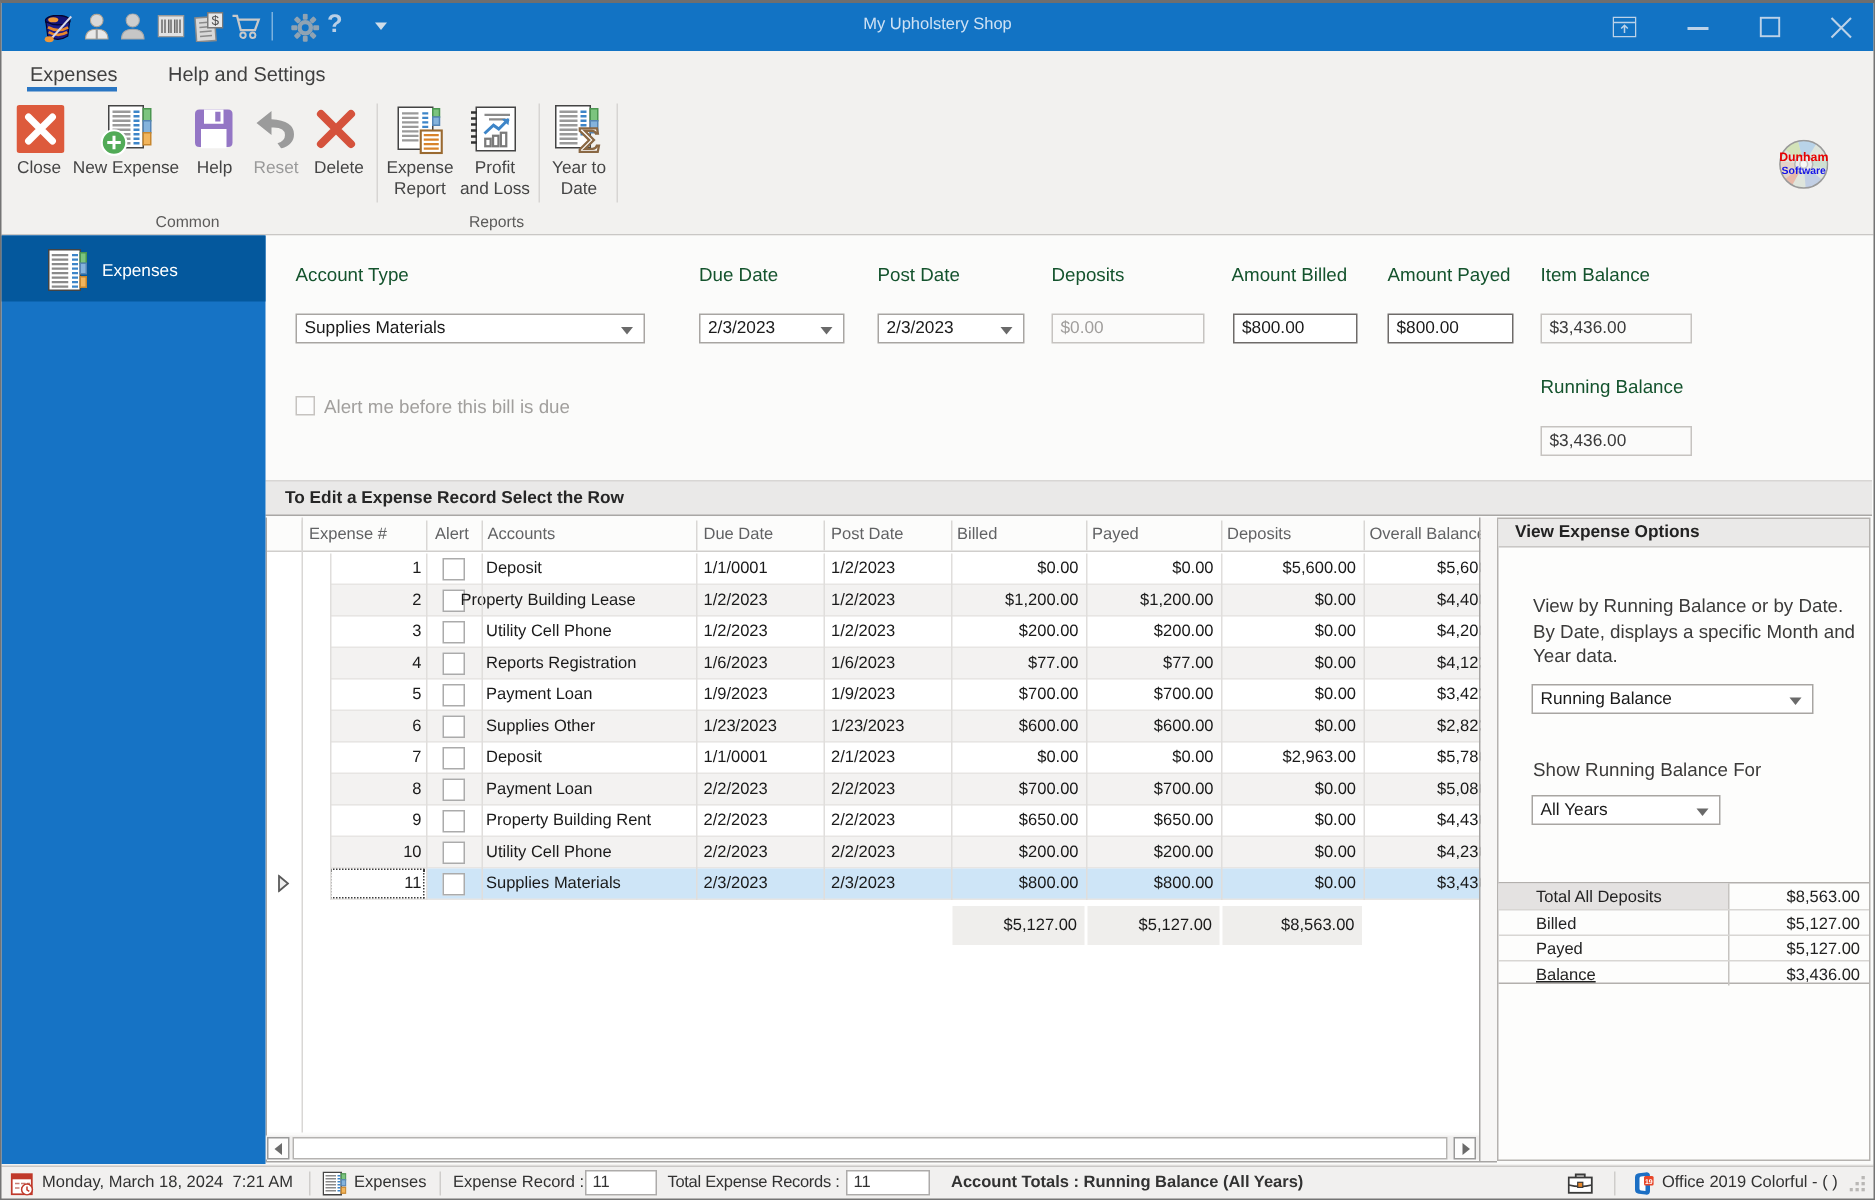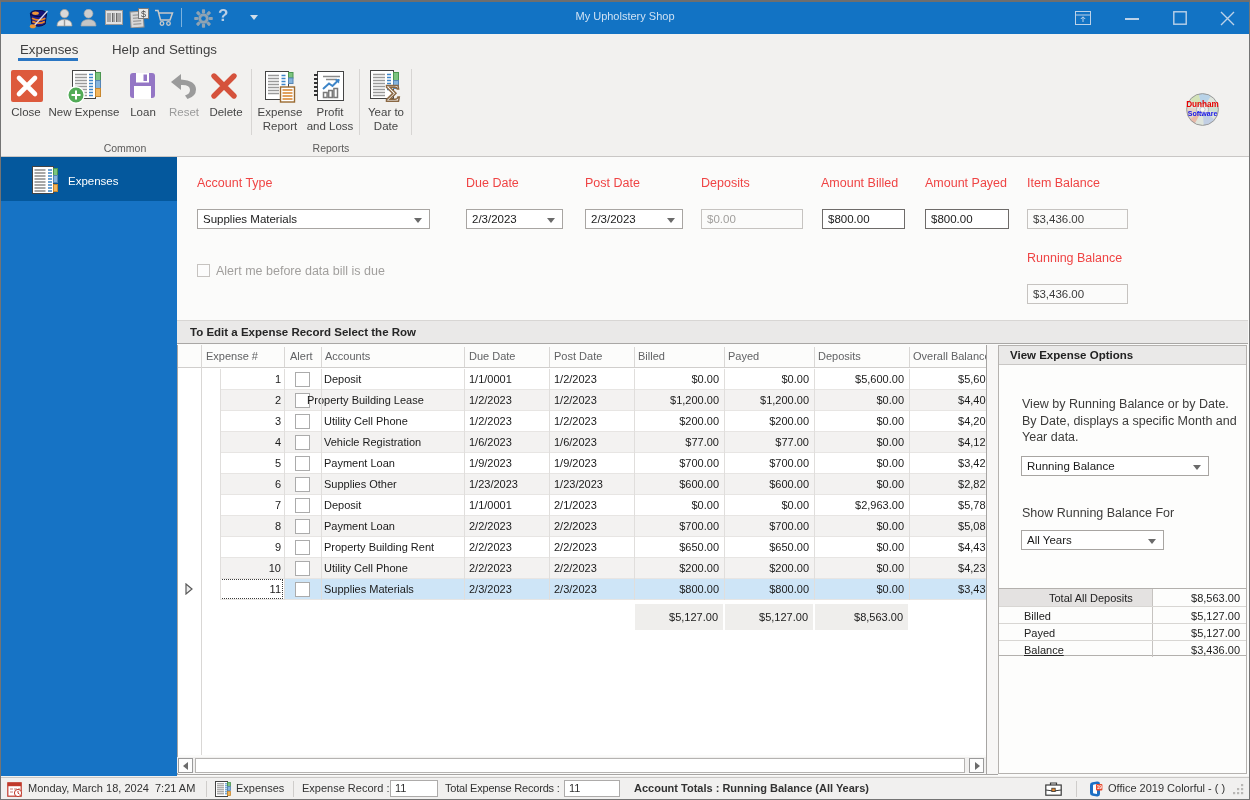--- a/index.html
+++ b/index.html
@@ -18,21 +18,21 @@
   .ribbon { left:1px; top:66px; width:1248px; height:91px; background:#f2f1ef; border-bottom:1px solid #c9c7c5; }
   .rbtn-label { font-size:11.5px; color:#454545; text-align:center; line-height:13.5px; top:40px; }
   .rsep { width:1px; top:3px; height:66px; background:#d7d5d3; }
   .rgroup { font-size:10.5px; color:#5c5b5a; text-align:center; top:76px; }
   
   .nav { left:1px; top:157px; width:176px; height:619px; background:#1673c5; z-index:5; }
   .nav-sel { left:0; top:0; width:176px; height:44px; background:#04589d; }
   .nav-text { left:67px; top:18px; color:#fff; font-size:11.5px; }
   
   .content { left:176px; top:157px; width:1073px; height:619px; background:#fbfbfa; }
-  .flabel { font-size:12.5px; color:#ef4444; top:19px; }
+  .flabel { font-size:12.5px; color:#14532d; top:19px; }
   .combo, .tbox { position:absolute; top:52px; height:20px; background:#fff; border:1px solid #a8a5a2; font-size:11.5px; color:#1a1a1a; line-height:18px; padding-left:5px; }
   .combo .arr { position:absolute; right:7px; top:8px; width:0; height:0; border-left:4px solid transparent; border-right:4px solid transparent; border-top:5px solid #6a6a6a; }
   .tbox.dis { background:#fbfbfa; border-color:#c6c3c0; color:#a09e9c; }
   .tbox.en { border-color:#6e6b69; }
   
   .gbar { background:#eae9e8; border-top:1px solid #d8d6d4; border-bottom:1px solid #a9a7a5; font-size:11.5px; font-weight:bold; color:#262626; }
   
   .gridwrap { left:1px; top:188px; width:810px; height:410px; background:#fff; }
   .ghead { font-size:11px; color:#616264; }
   .cell { position:absolute; font-size:11px; color:#1a1a1a; line-height:21px; white-space:nowrap; overflow:hidden; }
@@ -151,21 +151,21 @@
     <path d="M9 20.5v9M4.5 25h9" stroke="#fff" stroke-width="2"></path>
   </svg>
   <div class="abs rbtn-label" style="left:42px;width:82px;white-space:nowrap;">New Expense</div>
 
   <svg class="abs" style="left:128px;top:6px;" width="27" height="27" viewBox="0 0 27 27">
     <path d="M1 4 Q1 1 4 1 L23 1 Q26 1 26 4 L26 23 Q26 26 23 26 L4 26 Q1 26 1 23 Z" fill="#9476c5"></path>
     <rect x="7" y="1" width="13" height="9.5" fill="#fff"></rect>
     <rect x="14.5" y="2.5" width="3.5" height="6.5" fill="#9476c5"></rect>
     <rect x="5" y="14" width="17" height="13" fill="#fff"></rect>
   </svg>
-  <div class="abs rbtn-label" style="left:117px;width:50px;">Loan</div>
+  <div class="abs rbtn-label" style="left:117px;width:50px;">Help</div>
 
   <svg class="abs" style="left:168px;top:6px;" width="28" height="27" viewBox="0 0 28 27">
     <path d="M12 2 L2 10 L12 18 L12 13 Q21 12.5 21 18 Q21 22 16 23.5 L18.5 27 Q27 24.5 27 17.5 Q27 8.5 12 7.5 Z" fill="#9b9b9b"></path>
   </svg>
   <div class="abs rbtn-label" style="left:157px;width:52px;color:#9a9a9a;">Reset</div>
 
   <svg class="abs" style="left:209px;top:6px;" width="28" height="28">
     <path d="M4 4 L24 24 M24 4 L4 24" stroke="#d5523c" stroke-width="5.4" stroke-linecap="round"></path>
   </svg>
   <div class="abs rbtn-label" style="left:197px;width:56px;">Delete</div>
@@ -270,21 +270,21 @@
   <div class="abs flabel" style="left:749px;">Amount Payed</div>
   <div class="abs flabel" style="left:851px;">Item Balance</div>
   <div class="abs combo" style="left:21px;width:233px;">Supplies Materials<span class="arr"></span></div>
   <div class="abs combo" style="left:290px;width:97px;">2/3/2023<span class="arr"></span></div>
   <div class="abs combo" style="left:409px;width:98px;">2/3/2023<span class="arr"></span></div>
   <div class="abs tbox dis" style="left:525px;width:102px;">$0.00</div>
   <div class="abs tbox en" style="left:646px;width:83px;">$800.00</div>
   <div class="abs tbox en" style="left:749px;width:84px;">$800.00</div>
   <div class="abs tbox dis" style="left:851px;width:101px;color:#3a3a3a;">$3,436.00</div>
   <div class="abs" style="left:21px;top:107px;width:13px;height:13px;background:#fcfcfc;border:1px solid #c6c3c0;"></div>
-  <div class="abs" style="left:40px;top:107px;font-size:12.5px;color:#a19f9d;">Alert me before data bill is due</div>
+  <div class="abs" style="left:40px;top:107px;font-size:12.5px;color:#a19f9d;">Alert me before this bill is due</div>
   <div class="abs flabel" style="left:851px;top:94px;">Running Balance</div>
   <div class="abs tbox dis" style="left:851px;top:127px;width:101px;color:#3a3a3a;">$3,436.00</div>
 
   <div class="abs gbar" style="left:1px;top:163px;width:1071px;height:24px;line-height:22px;padding-left:13px;">To Edit a Expense Record Select the Row</div>
 
   <div class="abs gridwrap" id="grid">
   <div class="abs" style="left:0;top:0;width:810px;height:23px;background:#fcfcfb;border-bottom:1px solid #d0cecc;"></div>
   <div class="abs" style="left:24px;top:2px;width:1px;height:20px;background:#d9d7d5;"></div>
   <div class="abs" style="left:107px;top:2px;width:1px;height:20px;background:#d9d7d5;"></div>
   <div class="abs" style="left:144px;top:2px;width:1px;height:20px;background:#d9d7d5;"></div>
@@ -337,21 +337,21 @@
   <div class="abs cell num" style="left:457px;top:66px;width:85px;">$200.00</div>
   <div class="abs cell num" style="left:547px;top:66px;width:85px;">$200.00</div>
   <div class="abs cell num" style="left:637px;top:66px;width:90px;">$0.00</div>
   <div class="abs" style="left:732px;top:66px;width:78px;height:21px;overflow:hidden;">
         <div class="abs cell num" style="left:0;top:0;width:98px;">$4,200.00</div>
       </div>
   <div class="abs" style="left:43px;top:87px;width:767px;height:21px;background:#f3f2f1;"></div>
   <div class="abs" style="left:43px;top:107px;width:767px;height:1px;background:#e7e5e3;"></div>
   <div class="abs cell num" style="left:43px;top:87px;width:61px;">4</div>
   <div class="cb" style="left:118px;top:90px;"></div>
-  <div class="abs cell" style="left:147px;top:87px;width:138px;">Vehicle Registration</div>
+  <div class="abs cell" style="left:147px;top:87px;width:138px;">Reports Registration</div>
   <div class="abs cell" style="left:292px;top:87px;width:78px;">1/6/2023</div>
   <div class="abs cell" style="left:377px;top:87px;width:78px;">1/6/2023</div>
   <div class="abs cell num" style="left:457px;top:87px;width:85px;">$77.00</div>
   <div class="abs cell num" style="left:547px;top:87px;width:85px;">$77.00</div>
   <div class="abs cell num" style="left:637px;top:87px;width:90px;">$0.00</div>
   <div class="abs" style="left:732px;top:87px;width:78px;height:21px;overflow:hidden;">
         <div class="abs cell num" style="left:0;top:0;width:98px;">$4,123.00</div>
       </div>
   <div class="abs" style="left:43px;top:128px;width:767px;height:1px;background:#e7e5e3;"></div>
   <div class="abs cell num" style="left:43px;top:108px;width:61px;">5</div>
@@ -474,29 +474,29 @@
     <div class="abs" style="left:18px;top:1px;width:770px;height:15px;background:#fff;border:1px solid #b5b3b1;"></div>
     <div class="abs" style="left:792px;top:1px;width:15px;height:15px;background:#fdfdfd;border:1px solid #9a9a9a;"></div>
     <div class="abs" style="left:798px;top:5px;width:0;height:0;border-top:4px solid transparent;border-bottom:4px solid transparent;border-left:5px solid #6a6a6a;"></div>
   </div>
 
   <div class="abs" style="left:822px;top:188px;width:249px;height:429px;background:#fdfdfc;border:1px solid #b5b2af;">
     <div class="abs" style="left:23px;top:50px;width:222px;font-size:12.5px;color:#3c3b3a;line-height:16.5px;">View by Running Balance or by Date. By Date, displays a specific Month and Year data.</div>
     <div class="abs" style="left:0;top:0;width:247px;height:19px;background:#eae9e8;border-bottom:1px solid #c9c7c5;font-size:11.5px;font-weight:bold;color:#222;line-height:19px;padding-left:11px;">View Expense Options</div>
     <div class="abs combo" style="left:22px;top:110px;width:188px;">Running Balance<span class="arr"></span></div>
     <div class="abs" style="left:23px;top:148px;font-size:12.5px;color:#3c3b3a;margin-top:12px;">Show Running Balance For</div>
-    <div class="abs combo" style="left:22px;top:184px;width:143px;">All Years<span class="arr"></span></div>
+    <div class="abs combo" style="left:22px;top:184px;width:126px;">All Years<span class="arr"></span></div>
 
     <div class="abs" style="left:0px;top:242px;width:247px;height:68px;border-top:1px solid #b3b0ad;border-bottom:1px solid #b3b0ad;">
       <div class="abs" style="left:0;top:0;width:153px;height:17px;background:#e4e2e1;"></div>
       <div class="abs" style="left:153px;top:0;width:1px;height:68px;background:#c6c3c0;"></div>
       <div class="abs" style="left:0;top:17px;width:247px;height:1px;background:#d8d6d3;"></div>
       <div class="abs" style="left:0;top:34px;width:247px;height:1px;background:#d8d6d3;"></div>
       <div class="abs" style="left:0;top:51px;width:247px;height:1px;background:#d8d6d3;"></div>
-      <div class="abs" style="left:25px;top:3px;font-size:11px;color:#222;margin-left:25px;">Total All Deposits</div>
+      <div class="abs" style="left:25px;top:3px;font-size:11px;color:#222;">Total All Deposits</div>
       <div class="abs" style="left:25px;top:21px;font-size:11px;color:#222;">Billed</div>
       <div class="abs" style="left:25px;top:38px;font-size:11px;color:#222;">Payed</div>
       <div class="abs" style="left:25px;top:55px;font-size:11px;color:#222;text-decoration:underline;">Balance</div>
       <div class="abs" style="right:6px;top:3px;font-size:11px;color:#222;">$8,563.00</div>
       <div class="abs" style="right:6px;top:21px;font-size:11px;color:#222;">$5,127.00</div>
       <div class="abs" style="right:6px;top:38px;font-size:11px;color:#222;">$5,127.00</div>
       <div class="abs" style="right:6px;top:55px;font-size:11px;color:#222;">$3,436.00</div>
     </div>
   </div>
 </div>

